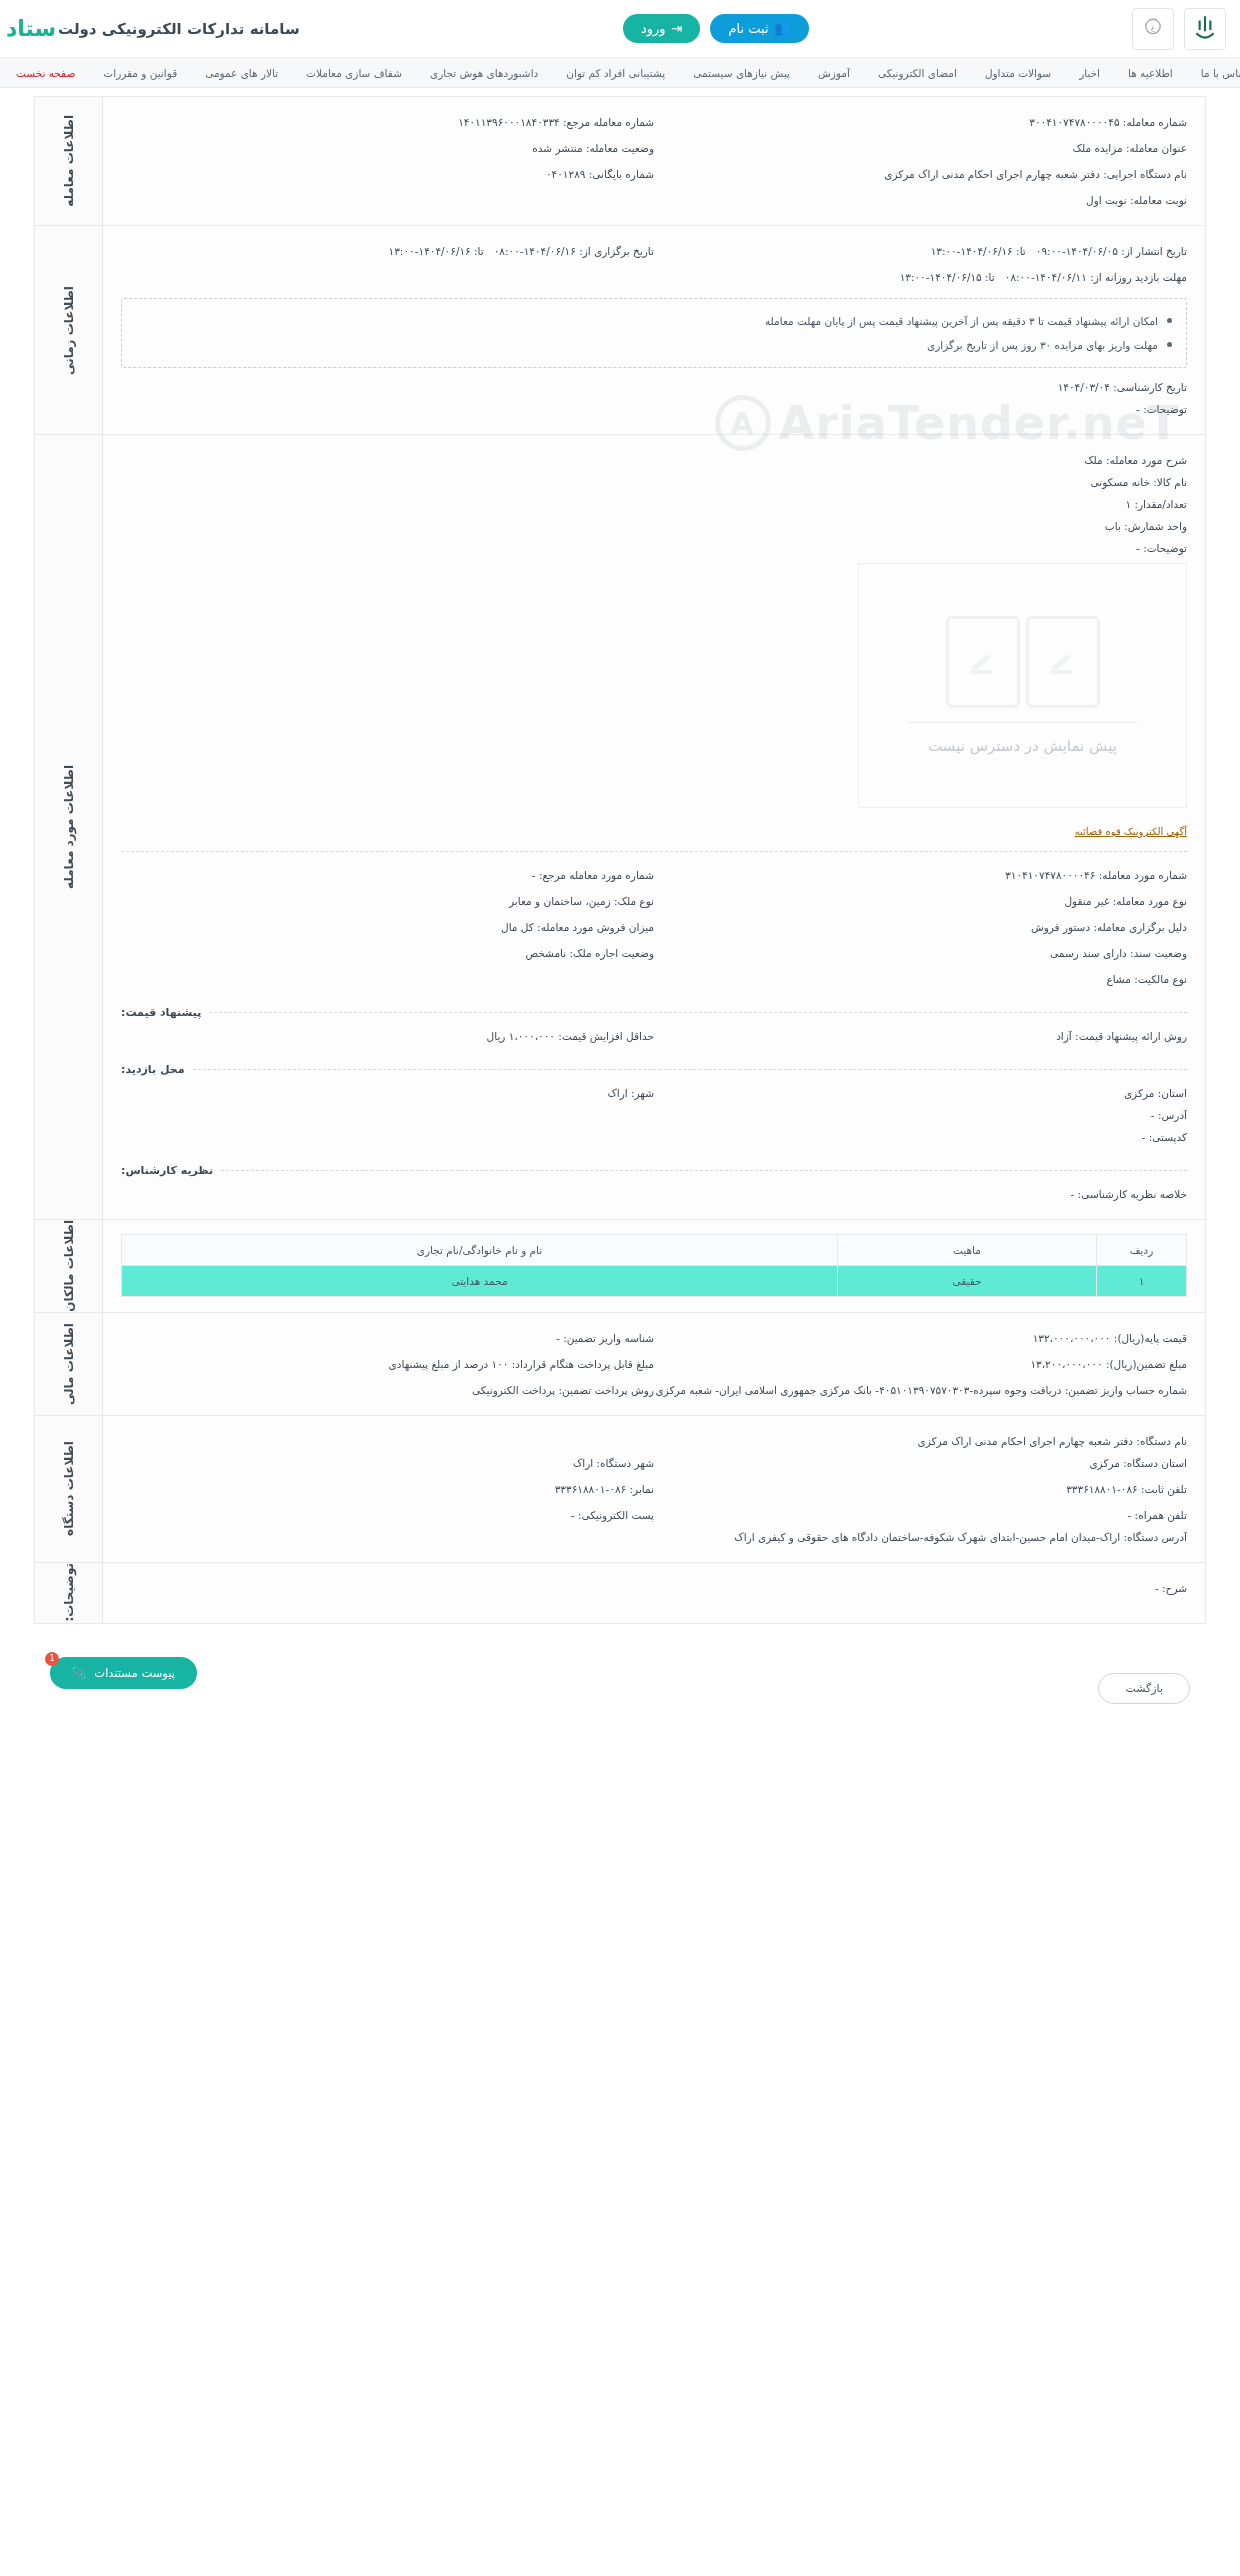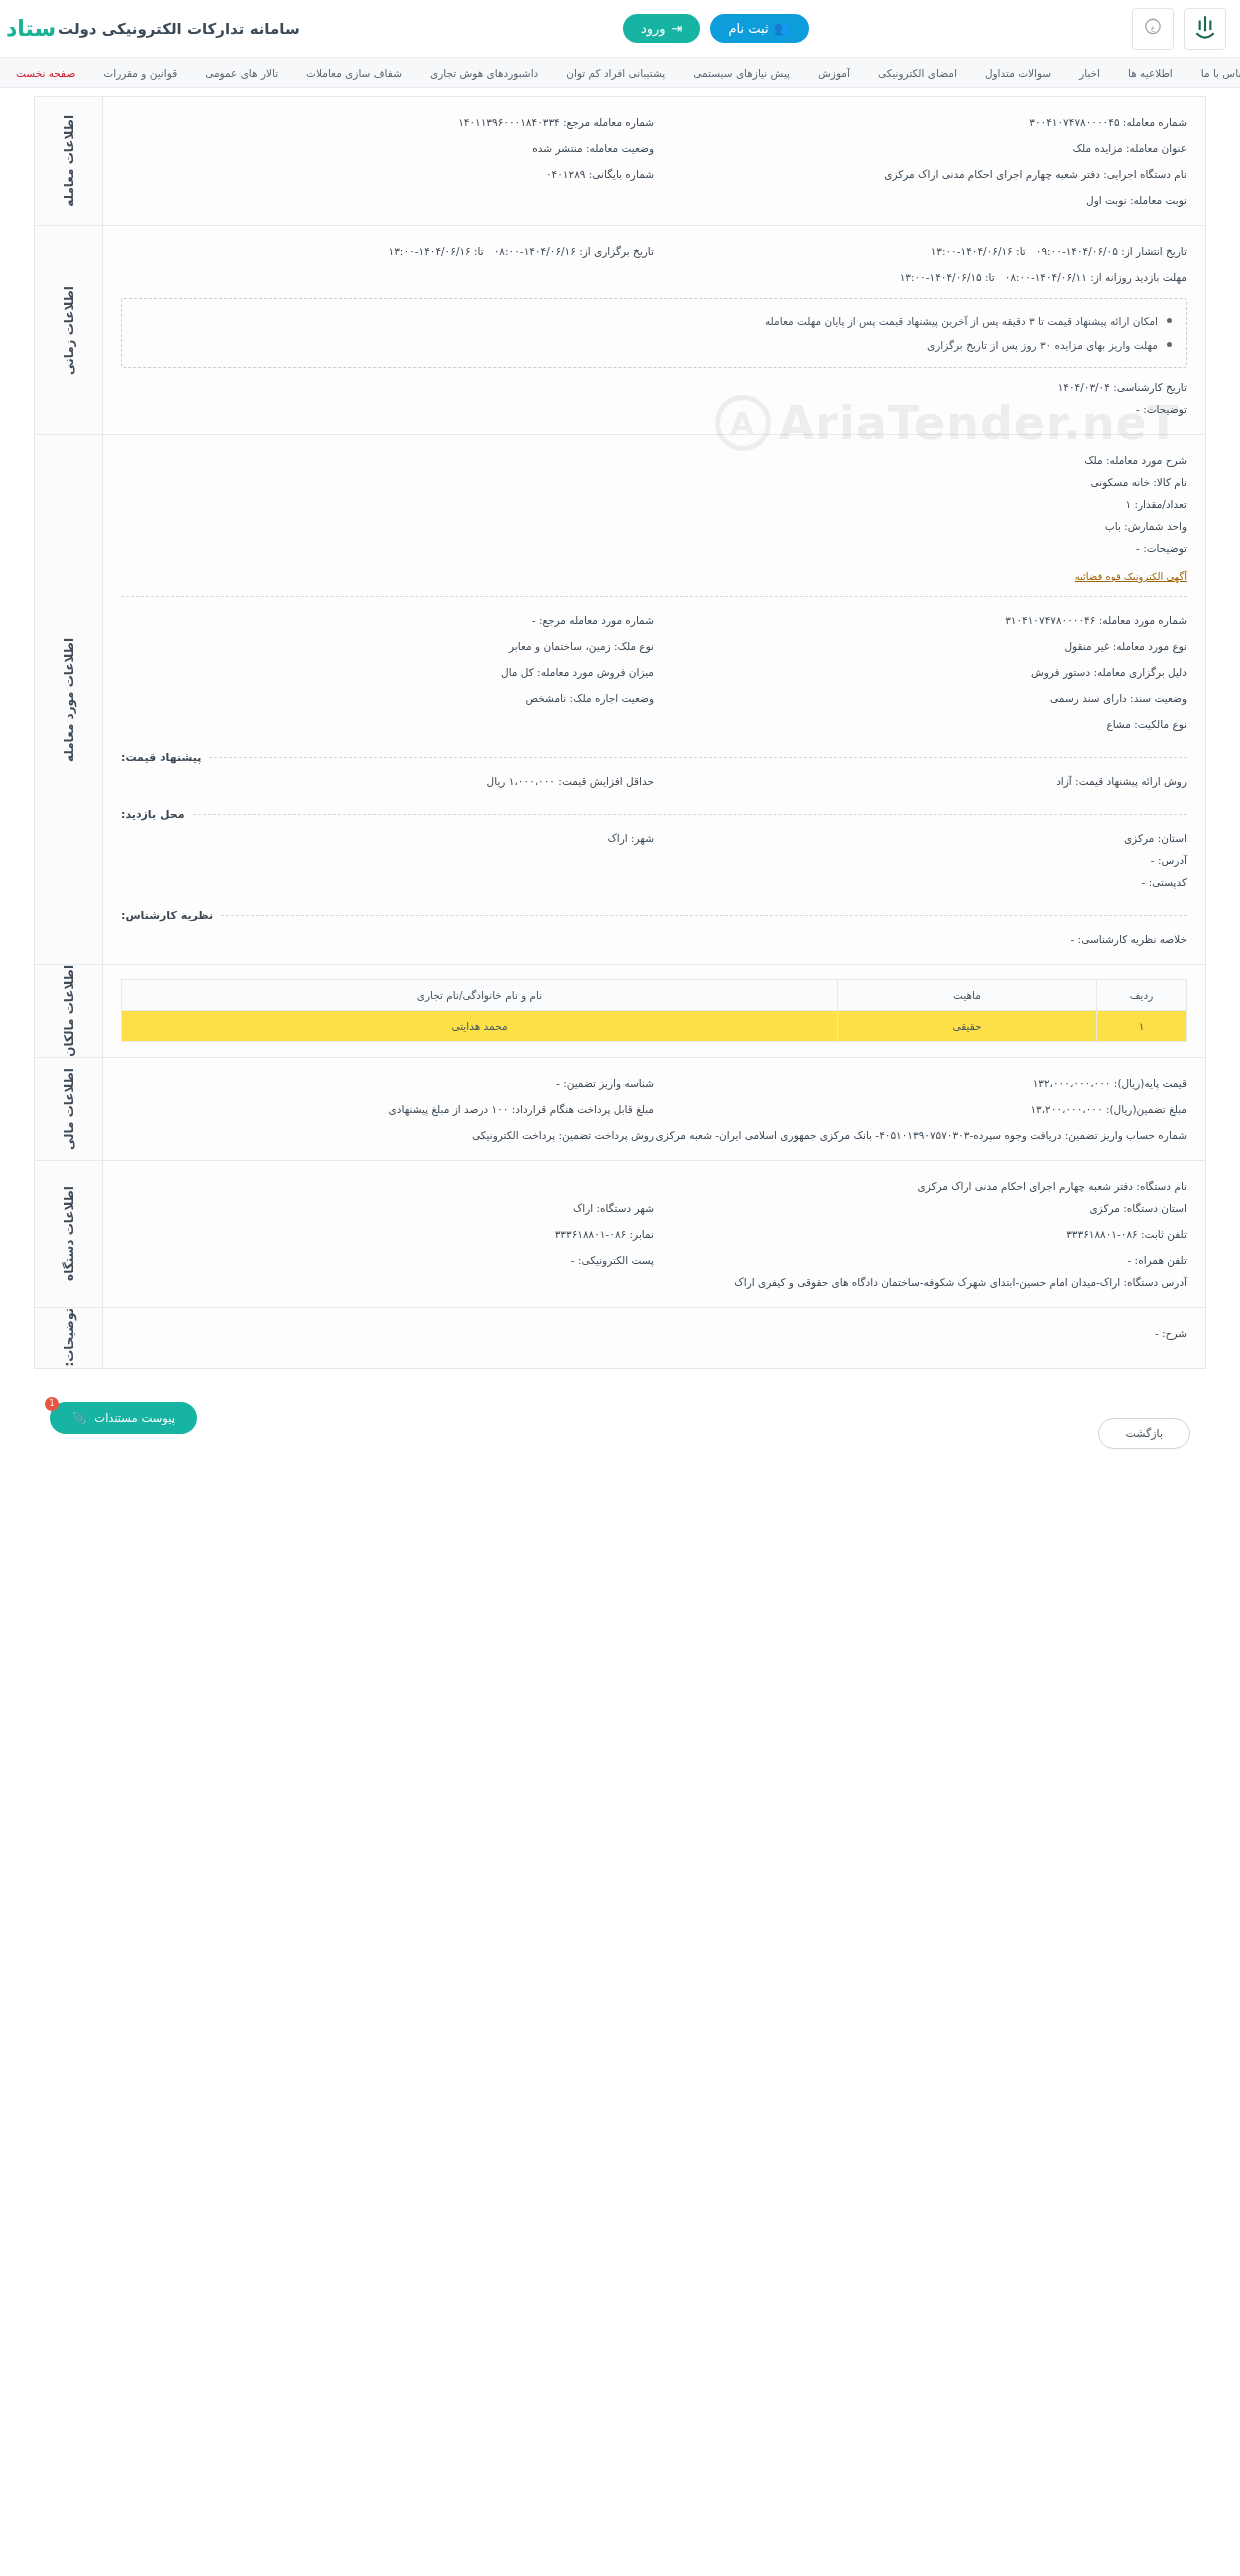--- a/index.html
+++ b/index.html
@@ -196,21 +196,21 @@
     padding: 9px 10px;
     font-weight: normal;
     color: #4a5662;
     text-align: center;
   }
   table.tbl td {
     border: 1px solid #e6e8ea;
     padding: 9px 10px;
     color: #4a5662;
     text-align: center;
-    background: #fde047;
+    background: #5eead4;
   }
 
   
   .bottombar {
     display: flex;
     justify-content: space-between;
     align-items: center;
     padding: 18px 50px 26px 50px;
     flex-direction: row-reverse;
   }
@@ -400,20 +400,40 @@
         <span>اطلاعات مورد معامله</span>
       </div>
       <div class="sec-body">
 
         <div class="fld rtl"><b>شرح مورد معامله:</b> <span class="val">ملک</span></div>
         <div class="fld rtl"><b>نام کالا:</b> <span class="val">خانه مسکونی</span></div>
         <div class="fld rtl"><b>تعداد/مقدار:</b> <span class="val">۱</span></div>
         <div class="fld rtl"><b>واحد شمارش:</b> <span class="val">باب</span></div>
         <div class="fld rtl"><b>توضیحات:</b> <span class="val">-</span></div>
 
+        <div class="imgblock">
+          <div class="imgph">
+            <div class="icons">
+              <div class="card">
+                <svg width="36" height="36" viewBox="0 0 36 36">
+                  <rect x="6" y="16" width="20" height="5" transform="rotate(-40 16 18)" fill="#d7dbe0"></rect>
+                  <rect x="5" y="26" width="22" height="4" fill="#d7dbe0"></rect>
+                </svg>
+              </div>
+              <div class="card">
+                <svg width="36" height="36" viewBox="0 0 36 36">
+                  <rect x="6" y="16" width="20" height="5" transform="rotate(-40 16 18)" fill="#d7dbe0"></rect>
+                  <rect x="5" y="26" width="22" height="4" fill="#d7dbe0"></rect>
+                </svg>
+              </div>
+            </div>
+            <div class="sep"></div>
+            <div class="txt">پیش نمایش در دسترس نیست</div>
+          </div>
+        </div>
 
         <a class="judicial-link">آگهی الکترونیک قوه قضائیه</a>
         <div class="dashed-sep"></div>
 
         <div class="grid2">
           <div class="fld rtl"><b>شماره مورد معامله:</b> <span class="val">۳۱۰۴۱۰۷۴۷۸۰۰۰۰۴۶</span></div>
           <div class="fld rtl"><b>شماره مورد معامله مرجع:</b> <span class="val">-</span></div>
 
           <div class="fld rtl"><b>نوع مورد معامله:</b> <span class="val">غیر منقول</span></div>
           <div class="fld rtl"><b>نوع ملک:</b> <span class="val">زمین، ساختمان و معابر</span></div>

